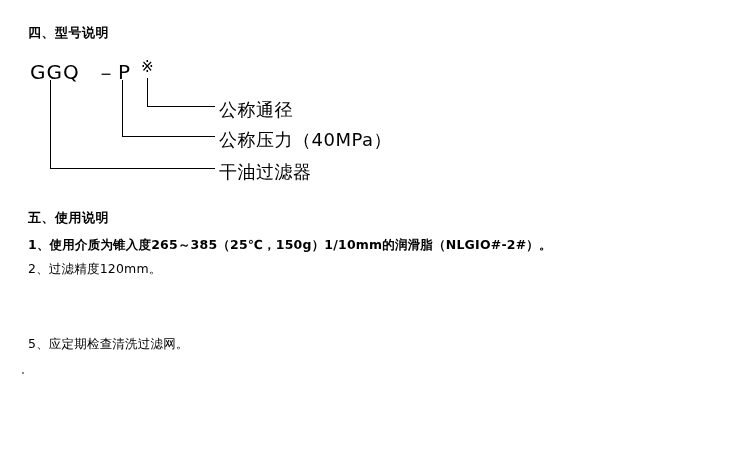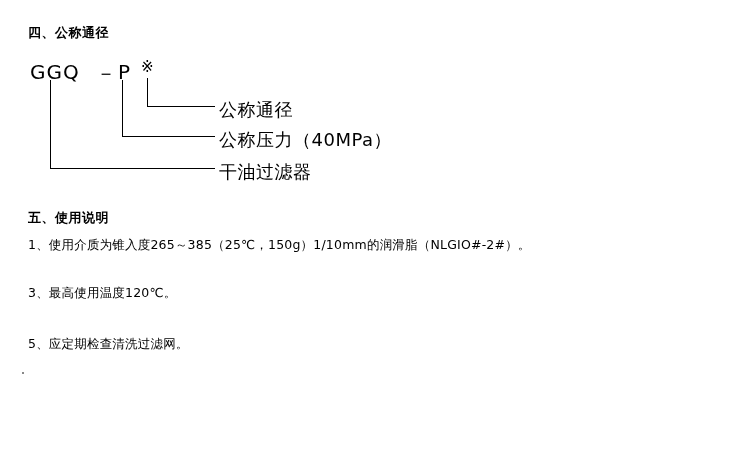--- a/index.html
+++ b/index.html
@@ -80,41 +80,41 @@
   #label-name  { left: 219px; top: 160px; }
 
   
   .note {
     position: absolute;
     left: 28px;
     font-size: 12.5px;
     white-space: nowrap;
     letter-spacing: 0.2px;
   }
-  #note-0 { top: 237px; }
+  #note-0 { top: 237px; font-weight: bold; }
   #note-1 { top: 261px; }
   #note-2 { top: 285px; }
   #note-3 { top: 309px; }
   #note-4 { top: 336px; }
 
   .stray-dot {
     position: absolute;
     left: 22px;
     top: 372px;
     width: 2px;
     height: 2px;
     background: #888888;
   }
 </style>
 </head>
 <body>
 
 <div class="page">
 
-  <div class="section-title" id="title-model">四、公称通径</div>
+  <div class="section-title" id="title-model">四、型号说明</div>
 
   <div class="code-part" id="code-ggq">GGQ</div>
   <div class="code-part" id="code-dash">－</div>
   <div class="code-part" id="code-p">P</div>
   <div class="code-part" id="code-star">※</div>
 
   <div class="vline" id="drop-star"></div>
   <div class="hline" id="run-star"></div>
 
   <div class="vline" id="drop-p"></div>
@@ -123,17 +123,17 @@
   <div class="vline" id="drop-ggq"></div>
   <div class="hline" id="run-ggq"></div>
 
   <div class="leader-label" id="label-dn">公称通径</div>
   <div class="leader-label" id="label-press">公称压力（40MPa）</div>
   <div class="leader-label" id="label-name">干油过滤器</div>
 
   <div class="section-title" id="title-usage">五、使用说明</div>
 
   <div class="note" id="note-0">1、使用介质为锥入度265～385（25℃，150g）1/10mm的润滑脂（NLGIO#-2#）。</div>
-  <div class="note" id="note-2">3、最高使用温度120℃。</div>
+  <div class="note" id="note-1">2、过滤精度120mm。</div>
   <div class="note" id="note-4">5、应定期检查清洗过滤网。</div>
 
   <div class="stray-dot"></div>
 </div>
 
 </body></html>

